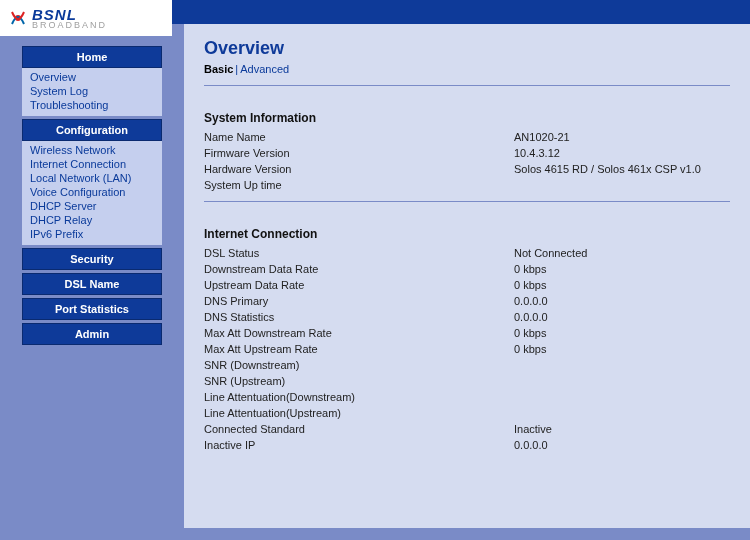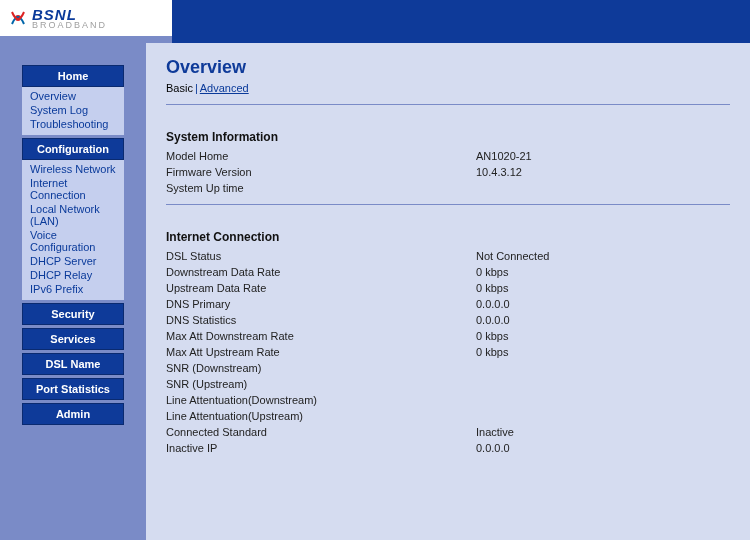--- a/index.html
+++ b/index.html
@@ -1,35 +1,35 @@
 <!DOCTYPE html>
 <html><head>
 <meta charset="utf-8">
 <style>
 * { margin: 0; padding: 0; box-sizing: border-box; }
 body { font-family: Verdana, Arial, sans-serif; font-size: 11px; background: #7a8bc7; width: 750px; height: 540px; overflow: hidden; }
-.header { height: 43px; display: flex; }
+.header { height: 24px; display: flex; }
 .logo-box { width: 172px; height: 36px; background: #fff; display: flex; align-items: center; padding-left: 8px; }
 .logo-icon { width: 20px; height: 20px; margin-right: 4px; }
 .logo-text { display: flex; flex-direction: column; line-height: 1; }
 .logo-bsnl { color: #0a3a9a; font-weight: bold; font-size: 15px; letter-spacing: 1px; font-style: italic; }
 .logo-sub { color: #a0a0a0; font-size: 9px; letter-spacing: 2px; margin-top: -1px; text-align: center; }
 .header-bar { flex: 1; background: #0e3a99; }
 .layout { display: flex; }
-.sidebar { width: 146px; padding: 22px; }
+.sidebar { width: 184px; padding: 22px; }
 .nav-section { margin-bottom: 3px; }
 .nav-header { background: #0e3a99; color: #fff; font-weight: bold; text-align: center; padding: 4px 0; font-size: 11px; border: 1px solid #0a2a70; cursor: pointer; }
 .nav-items { background: #c5cfee; padding: 2px 8px 4px; }
 .nav-item { color: #0a3a9a; padding: 1px 0; cursor: pointer; font-size: 11px; }
 .content { flex: 1; background: #d5dcf0; padding: 14px 20px; height: 504px; overflow: hidden; }
 .page-title { color: #0e3a99; font-size: 18px; font-weight: bold; margin-bottom: 4px; }
 .tabs { font-size: 11px; margin-bottom: 10px; }
-.tab-active { color: #000; font-weight: normal; }
+.tab-active { color: #000; font-weight: bold; }
 .tab-sep { color: #0a3a9a; margin: 0 2px; }
-.tab-link { color: #0a3a9a; text-decoration: underline; cursor: pointer; }
+.tab-link { color: #0a3a9a; cursor: pointer; }
 hr { border: none; border-top: 1px solid #7a8bc7; margin: 8px 0; }
 .section-title { font-weight: bold; font-size: 12px; color: #111; margin: 25px 0 4px; }
 .info-row { display: flex; padding: 2px 0; font-size: 11px; color: #222; }
 .info-label { width: 310px; }
 .info-value { flex: 1; }
 </style>
 </head>
 <body>
 
 <div class="header">
@@ -71,23 +71,20 @@
         <div class="nav-item">DHCP Server</div>
         <div class="nav-item">DHCP Relay</div>
         <div class="nav-item">IPv6 Prefix</div>
       </div>
     </div>
 
     <div class="nav-section">
         <div class="nav-header">Security</div>
       </div>
     <div class="nav-section">
-        <div class="nav-header">Services</div>
-      </div>
-    <div class="nav-section">
         <div class="nav-header">DSL Name</div>
       </div>
     <div class="nav-section">
         <div class="nav-header">Port Statistics</div>
       </div>
     <div class="nav-section">
         <div class="nav-header">Admin</div>
       </div>
 
   </div>
@@ -95,26 +92,30 @@
   <div class="content">
     <div class="page-title">Overview</div>
     <div class="tabs">
       <span class="tab-active">Basic</span><span class="tab-sep">|</span><span class="tab-link">Advanced</span>
     </div>
     <hr>
 
     <div class="section-title">System Information</div>
     <div id="sysinfo-rows">
         <div class="info-row">
-          <div class="info-label">Model Home</div>
+          <div class="info-label">Name Name</div>
           <div class="info-value">AN1020-21</div>
         </div>
         <div class="info-row">
           <div class="info-label">Firmware Version</div>
           <div class="info-value">10.4.3.12</div>
+        </div>
+        <div class="info-row">
+          <div class="info-label">Hardware Version</div>
+          <div class="info-value">Solos 4615 RD / Solos 461x CSP v1.0</div>
         </div>
         <div class="info-row">
           <div class="info-label">System Up time</div>
         </div>
       </div>
     <hr>
 
     <div class="section-title">Internet Connection</div>
     <div id="netconn-rows">
         <div class="info-row">

